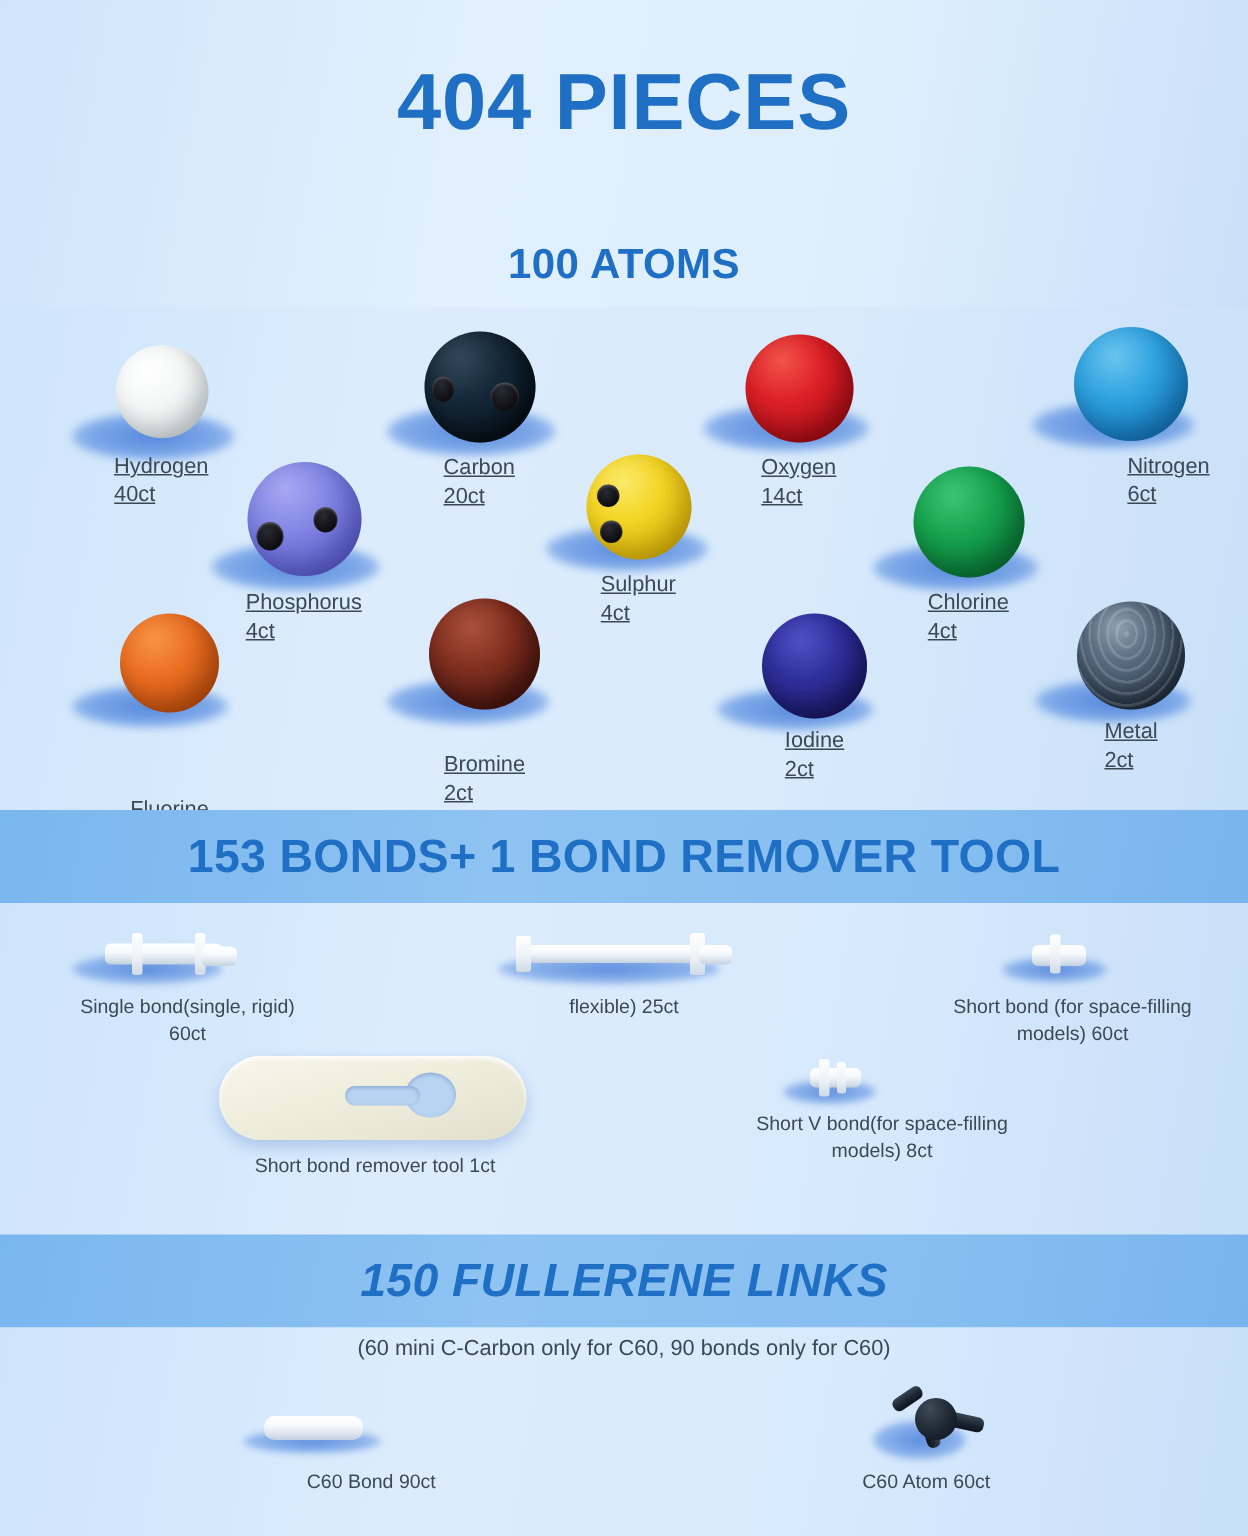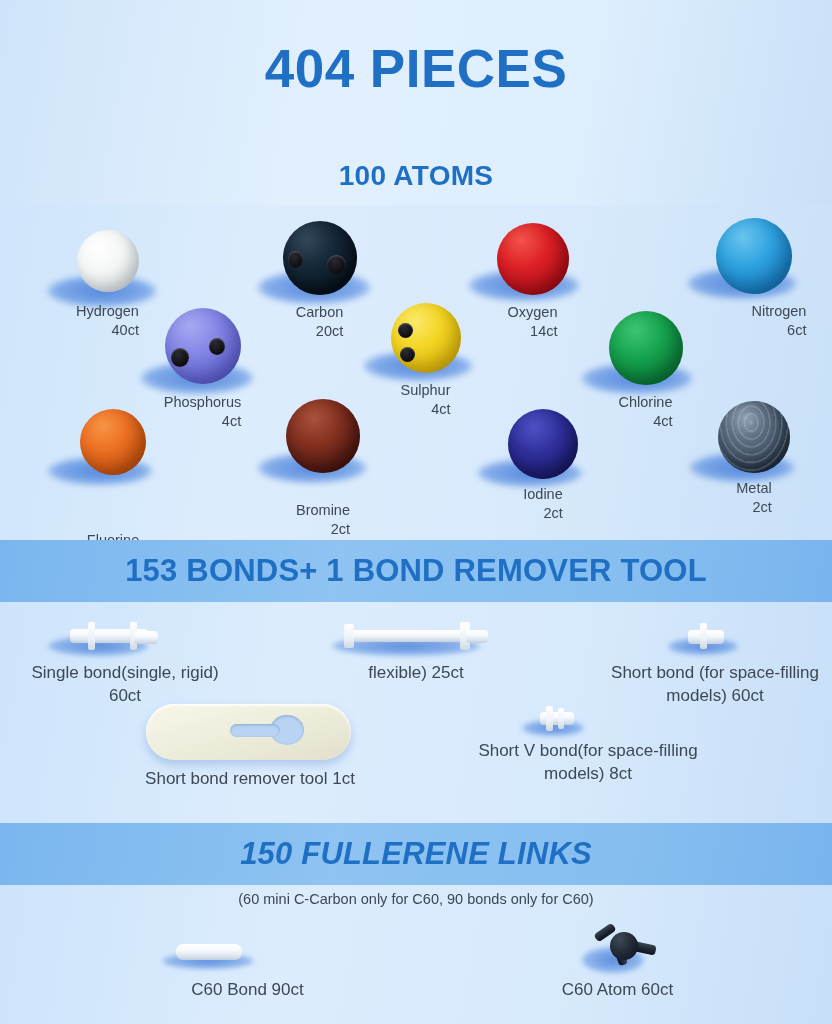--- a/index.html
+++ b/index.html
@@ -71,29 +71,29 @@
     background:radial-gradient(ellipse at 50% 50%, rgba(57,115,213,.82) 0%, rgba(70,128,220,.62) 55%, rgba(120,170,232,0) 100%);
     filter:blur(3px);
   }
   .hole {
     position:absolute; border-radius:50%;
     background:radial-gradient(ellipse at 40% 30%, #2a2a33 0%, #0c0c10 70%);
     box-shadow:inset 0 1px 2px rgba(255,255,255,.28);
   }
   .atom-label {
     position:absolute; left:50%; transform:translateX(-50%);
-    text-align:right; font-size:14.5px; color:#3d4854;
-    line-height:1.32; white-space:nowrap;
+    text-align:left; font-size:14.5px; color:#3d4854;
+    line-height:1.32; white-space:nowrap;text-decoration:underline;
   }
 
   
   .bond-item { position:absolute; }
   .bond-label {
     position:absolute; left:50%; transform:translateX(-50%);
-    text-align:center; font-size:17px; color:#3d4854; line-height:1.35;
+    text-align:center; font-size:13px; color:#3d4854; line-height:1.35;
   }
   .rod {
     position:absolute; border-radius:4px;
     background:linear-gradient(180deg,#ffffff 0%,#f6f9fc 42%,#d9e2ec 78%,#c3d0de 100%);
   }
   .fin {
     position:absolute; border-radius:2px;
     background:linear-gradient(180deg,#ffffff 0%,#eef3f8 55%,#cfdae6 100%);
   }
   .bond-shadow {

